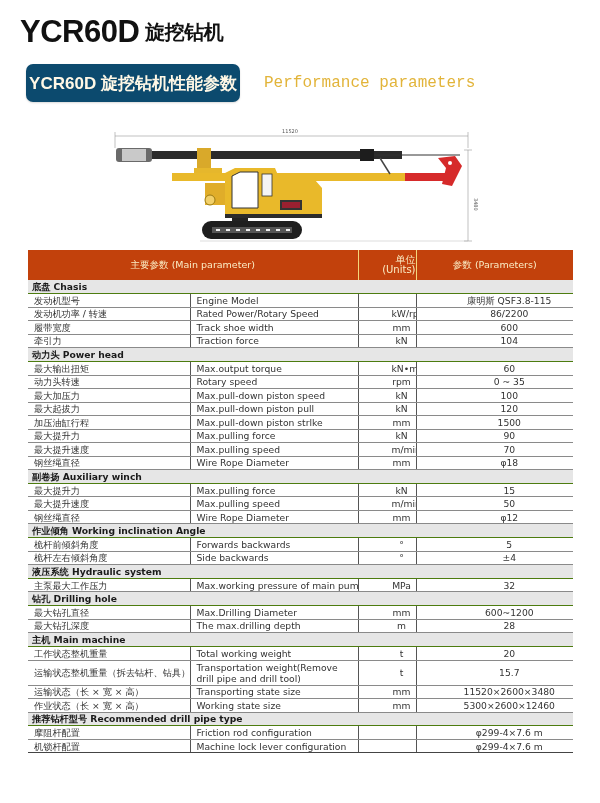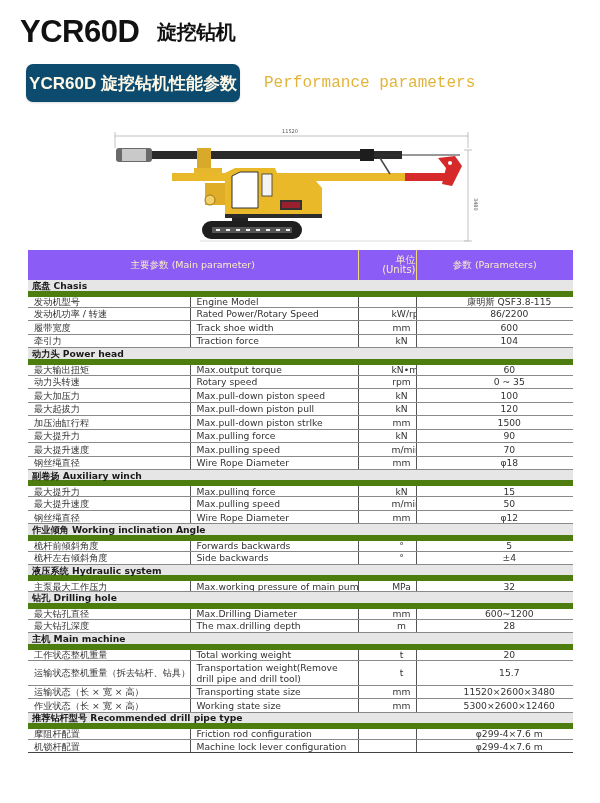--- a/index.html
+++ b/index.html
@@ -6,21 +6,21 @@
     html, body { width: 600px; height: 803px; background: #ffffff; overflow: hidden; }
     body { position: relative; font-family: "DejaVu Sans", "Liberation Sans", sans-serif; color: #222; }
 
     .main-title {
       position: absolute; left: 20px; top: 14px;
       font-family: "Liberation Sans", sans-serif;
       font-weight: bold; font-size: 30px; letter-spacing: -0.5px; color: #111;
       white-space: nowrap;
     }
     .main-title .model { font-size: 31px; }
-    .main-title .cn { font-size: 20px; margin-left: 18px; vertical-align: 3px; font-family: Liberation Mono, monospace; }
+    .main-title .cn { font-size: 20px; margin-left: 6px; vertical-align: 3px; font-family: Liberation Mono, monospace; }
 
     .banner {
       position: absolute; left: 26px; top: 64px; height: 38px; width: 214px;
       background: #0c4a6e; border-radius: 7px;
       display: flex; align-items: center; justify-content: center;
       color: #fff8e6; font-weight: bold; font-size: 17px; white-space: nowrap;
       font-family: "Liberation Sans", sans-serif;
       box-shadow: 0 1px 2px rgba(0,0,0,0.15);
     }
     .banner-sub {
@@ -35,30 +35,30 @@
       position: absolute; left: 28px; top: 250px; width: 545px;
       border-collapse: collapse; table-layout: fixed;
       font-size: 9.2px; line-height: 1;
     }
     table.spec col.c1 { width: 162px; }
     table.spec col.c2 { width: 168px; }
     table.spec col.c3 { width: 58px; }
     table.spec col.c4 { width: 157px; }
 
     table.spec thead th {
-      background: #8b5cf6; color: #fbeec6; height: 30px; font-weight: normal;
+      background: #c2410c; color: #fbeec6; height: 30px; font-weight: normal;
       font-size: 9.5px; text-align: center; border-right: 1px solid #f3d77c;
     }
     table.spec thead th:last-child { border-right: none; }
     table.spec thead th .sub { display: block; font-size: 10px; line-height: 1; text-align: right; }
 
     table.spec tr.section td {
       background: #e6e6e6; font-weight: bold; color: #1a1a1a; height: 13.8px;
       padding: 0 16px 0 4px; font-size: 9.2px;
-      border-bottom: 6px solid #4d7c0f;
+      border-bottom: 1px solid #4d7c0f;
     }
     table.spec tr.row td {
       height: 13.5px; padding: 0 4px; color: #333;
       border-bottom: 1px solid #8a8a8a;
       border-right: 1px solid #555;
       white-space: nowrap; overflow: hidden;
     }
     table.spec tr.row td:last-child { border-right: none; }
     table.spec tr.row td.cn { padding-left: 6px; }
     table.spec tr.row td.en { padding-left: 6px; }

